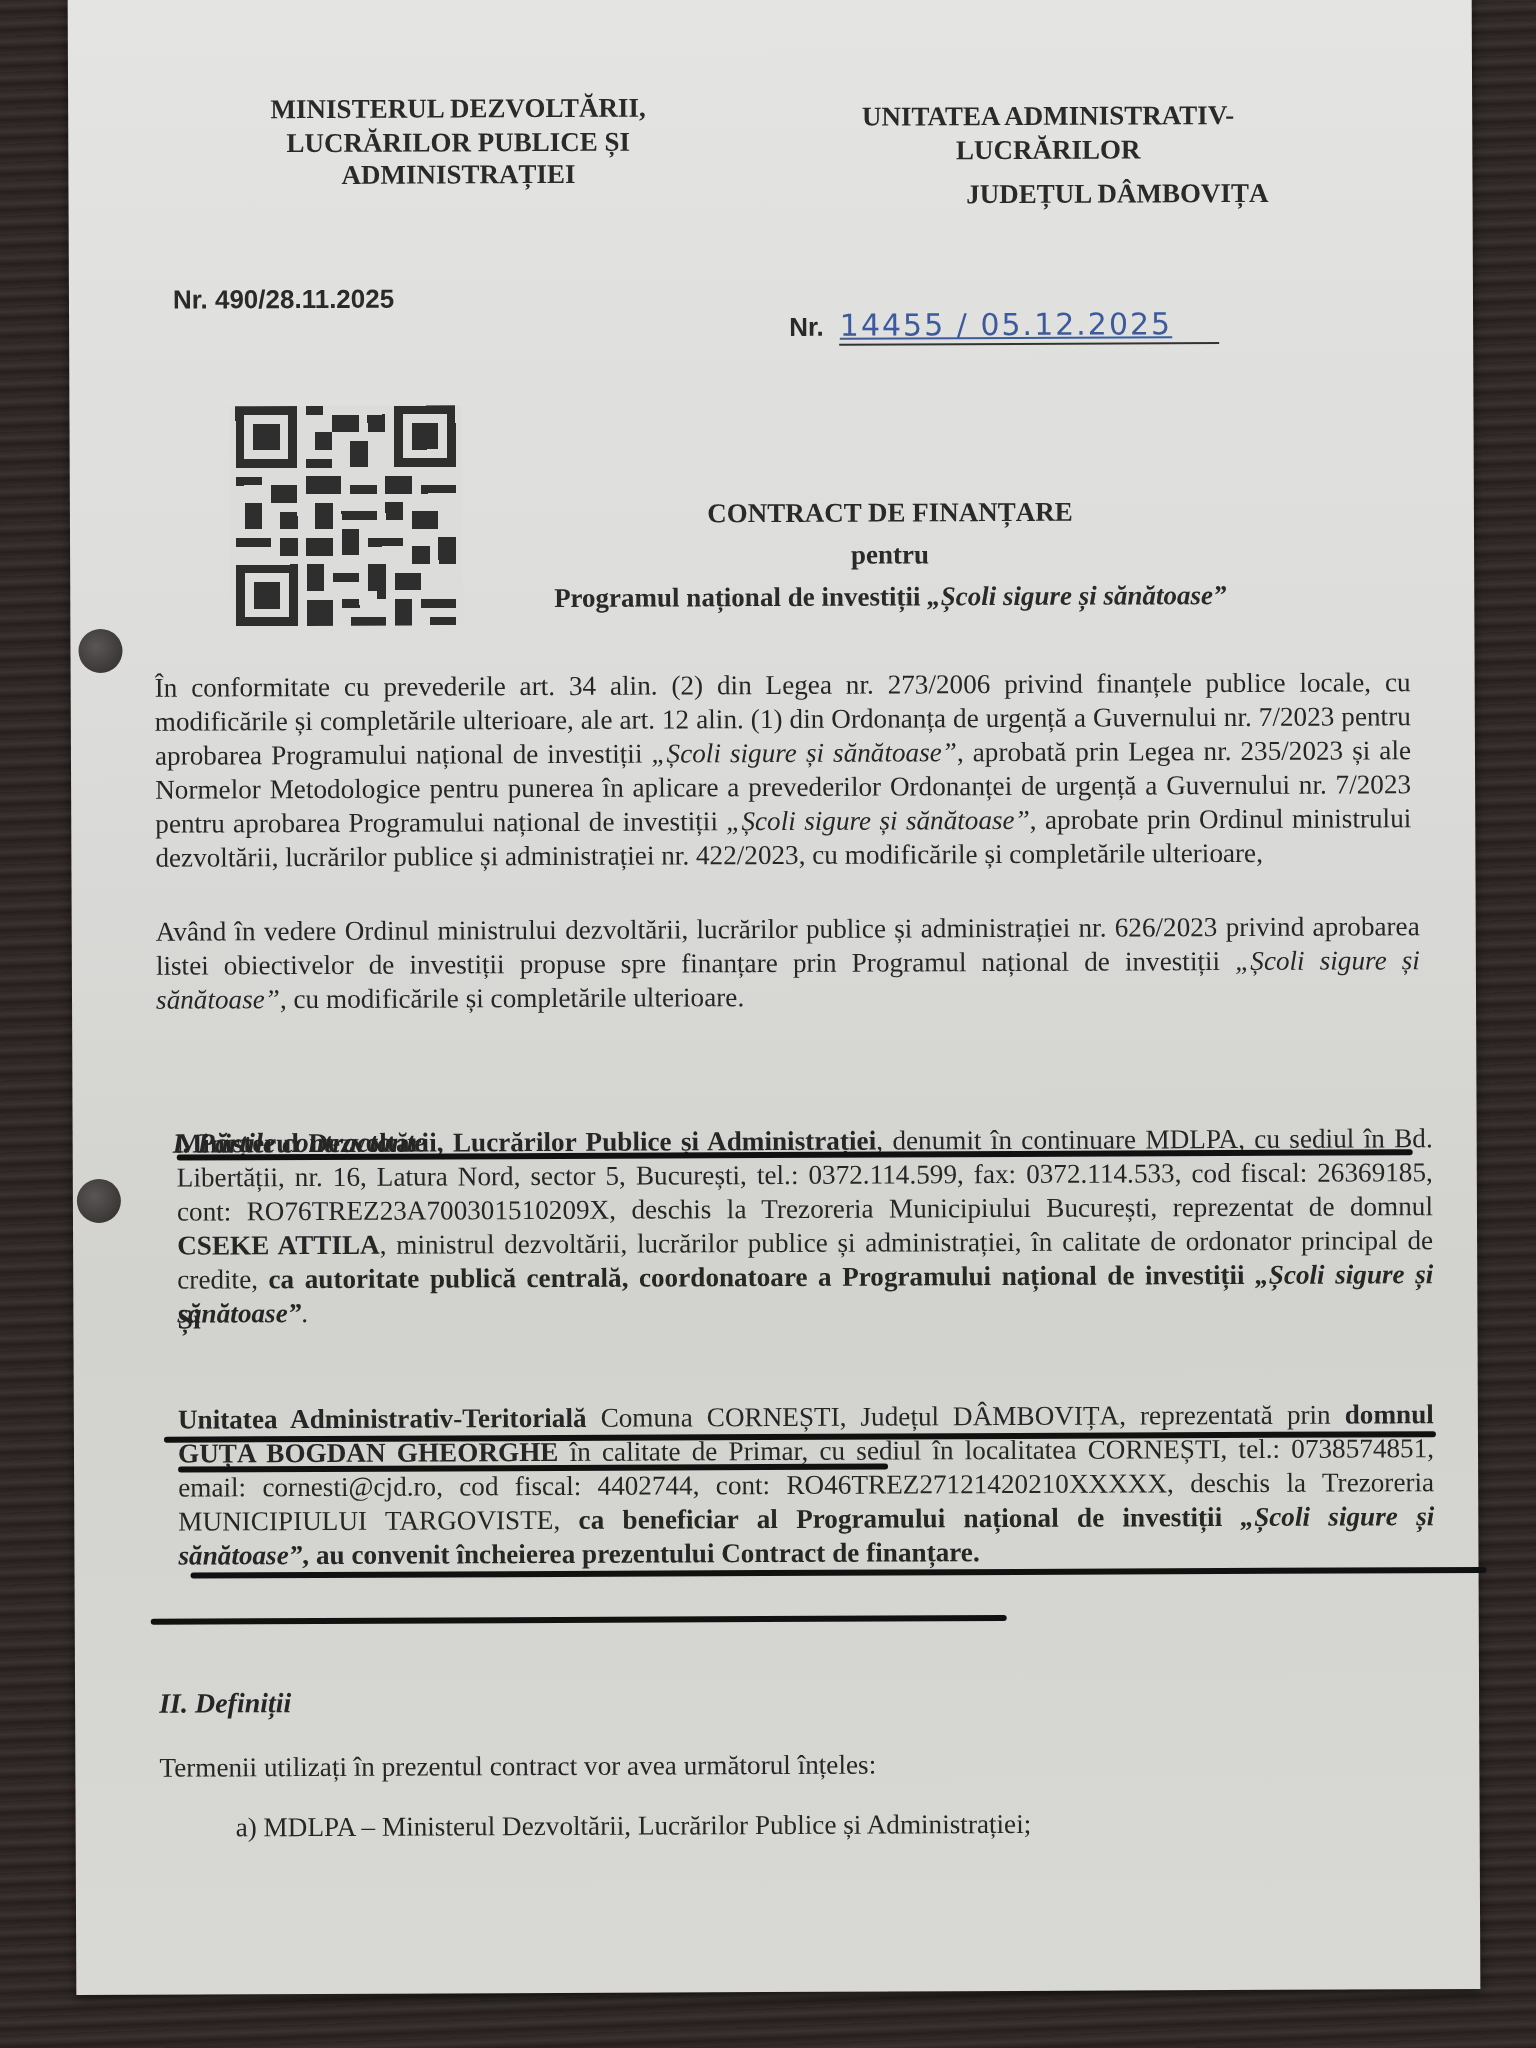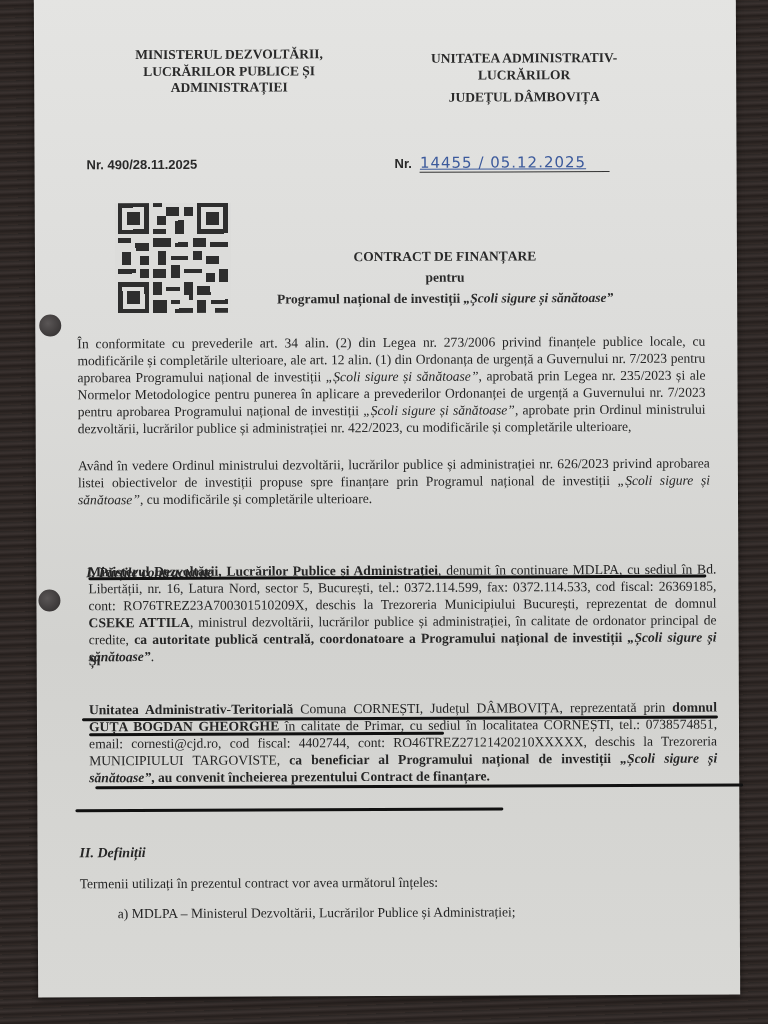--- a/index.html
+++ b/index.html
@@ -38,24 +38,24 @@
 
   <div class="abs hdr" style="left:90px; top:50px; width:210px;">
     <div>MINISTERUL DEZVOLTĂRII,</div>
     <div>LUCRĂRILOR PUBLICE ȘI</div>
     <div>ADMINISTRAȚIEI</div>
   </div>
 
   <div class="abs hdr" style="left:380px; top:55px; width:220px;">
     <div>UNITATEA ADMINISTRATIV-</div>
     <div>LUCRĂRILOR</div>
-    <div style="margin-top:6px;">JUDEȚUL DÂMBOVIȚA</div>
+    <div style="margin-top:6px;text-align:right;">JUDEȚUL DÂMBOVIȚA</div>
   </div>
 
-  <div class="abs nr" style="left:52px; top:160px;">Nr. 490/28.11.2025</div>
+  <div class="abs nr" style="left:52px; top:145px;">Nr. 490/28.11.2025</div>
   <div class="abs" style="left:360px; top:158px; width:230px;">
     <span class="nr">Nr.</span>
     <span class="hand" style="display:inline-block; border-bottom:1px solid #333; width:190px; margin-left:4px;text-decoration:underline;">14455 / 05.12.2025</span>
   </div>
 
   <div class="qr">
     <svg viewBox="0 0 25 25" shape-rendering="crispEdges">
       <g fill="#2e2e2e">
         <path d="M0 0h7v7h-7zM1 1v5h5v-5zM2 2h3v3h-3z"></path>
         <path d="M18 0h7v7h-7zM19 1v5h5v-5zM20 2h3v3h-3z"></path>

